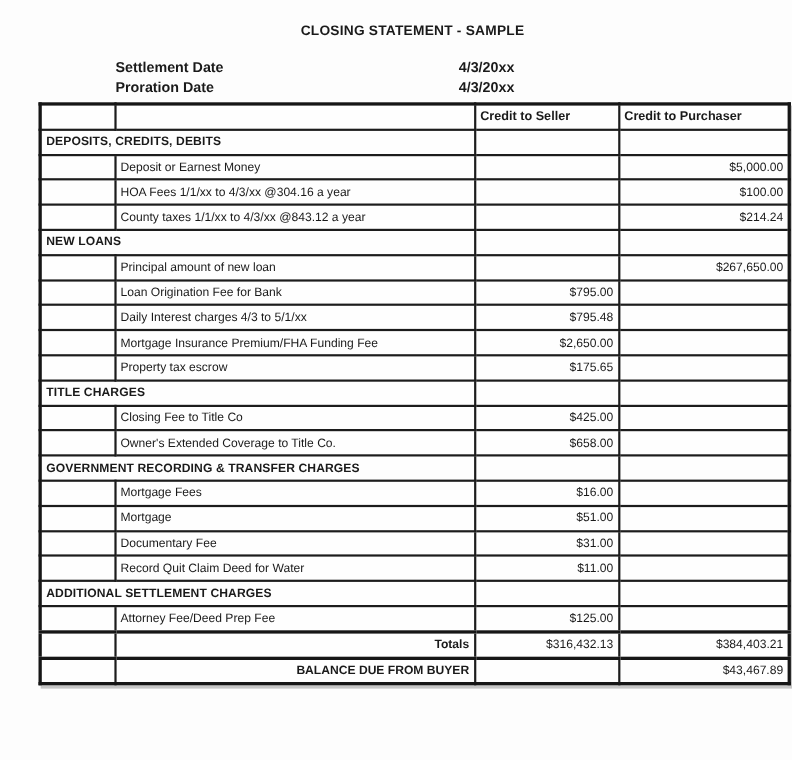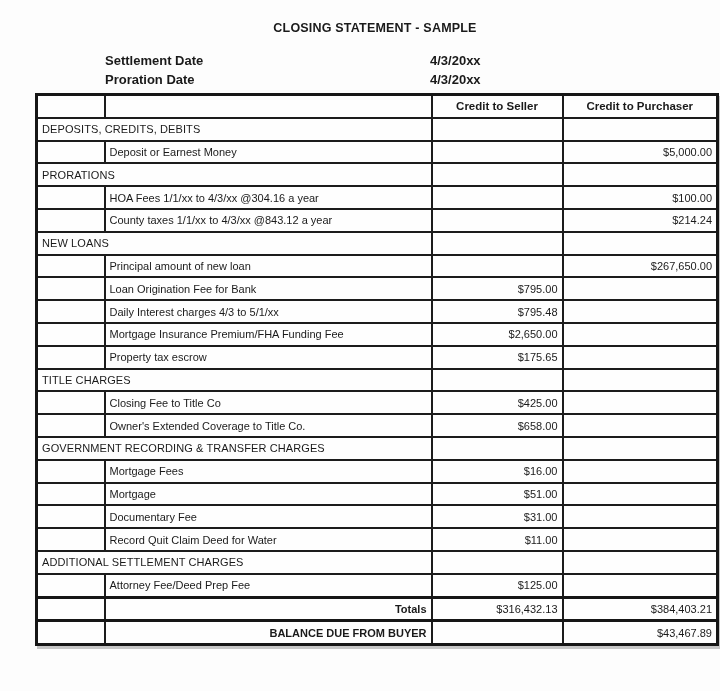--- a/index.html
+++ b/index.html
@@ -13,21 +13,21 @@
   }
   .doc-title {
     position: absolute; top: 21px; left: 30px; width: 690px;
     text-align: center;
     font-weight: bold; font-size: 12.5px; letter-spacing: 0.2px;
   }
   .meta-row { position: absolute; left: 0; width: 100%; height: 19px; font-size: 13px; font-weight: bold; }
   .meta-row.r1 { top: 53px; }
   .meta-row.r2 { top: 72px; }
   .meta-row .lbl { position: absolute; left: 105px; }
-  .meta-row .val { position: absolute; left: 430px; }
+  .meta-row .val { position: absolute; left: 417px; }
 
   table.statement {
     position: absolute; left: 35px; top: 93px;
     width: 681px;
     border-collapse: collapse; table-layout: fixed;
     border: 3px solid #161616;
     box-shadow: 2px 3px 0 rgba(130,130,130,0.45);
     background: #fefefe;
   }
   table.statement th, table.statement td {
@@ -35,23 +35,23 @@
     height: 20.8px;
     padding: 0 4px;
     font-size: 11px;
     line-height: 12px;
     overflow: hidden;
     white-space: nowrap;
     background: #fefefe;
     vertical-align: middle;
   }
   table.statement th {
-    text-align: center; font-weight: bold; font-size: 11.5px;
-  }
-  td.sec { font-weight: normal; font-size: 11px; padding-left: 2px; letter-spacing: 0.1px; margin-left: 48px; }
+    text-align: left; font-weight: bold; font-size: 11.5px;
+  }
+  td.sec { font-weight: bold; font-size: 11px; padding-left: 2px; letter-spacing: 0.1px; margin-left: 48px; }
   td.lbl { white-space: pre; }
   td.lbl-right { text-align: right; font-weight: bold; padding-right: 3px; margin-top: 45px; }
   td.amt { text-align: right; padding-right: 3px; }
   tr.thick-top td { border-top: 3px solid #161616; }
 </style>
 </head>
 <body>
 
 <div class="doc-title">CLOSING STATEMENT - SAMPLE</div>
 
@@ -85,25 +85,20 @@
         <td class="amt"></td>
         <td class="amt"></td>
       </tr>
       <tr>
         <td></td>
         <td class="lbl">Deposit or Earnest Money</td>
         <td class="amt"></td>
         <td class="amt">$5,000.00</td>
       </tr>
       <tr>
-        <td class="sec" colspan="2">PRORATIONS</td>
-        <td class="amt"></td>
-        <td class="amt"></td>
-      </tr>
-      <tr>
         <td></td>
         <td class="lbl">HOA Fees  1/1/xx to 4/3/xx @304.16 a year</td>
         <td class="amt"></td>
         <td class="amt">$100.00</td>
       </tr>
       <tr>
         <td></td>
         <td class="lbl">County taxes 1/1/xx to 4/3/xx @843.12 a year</td>
         <td class="amt"></td>
         <td class="amt">$214.24</td>

